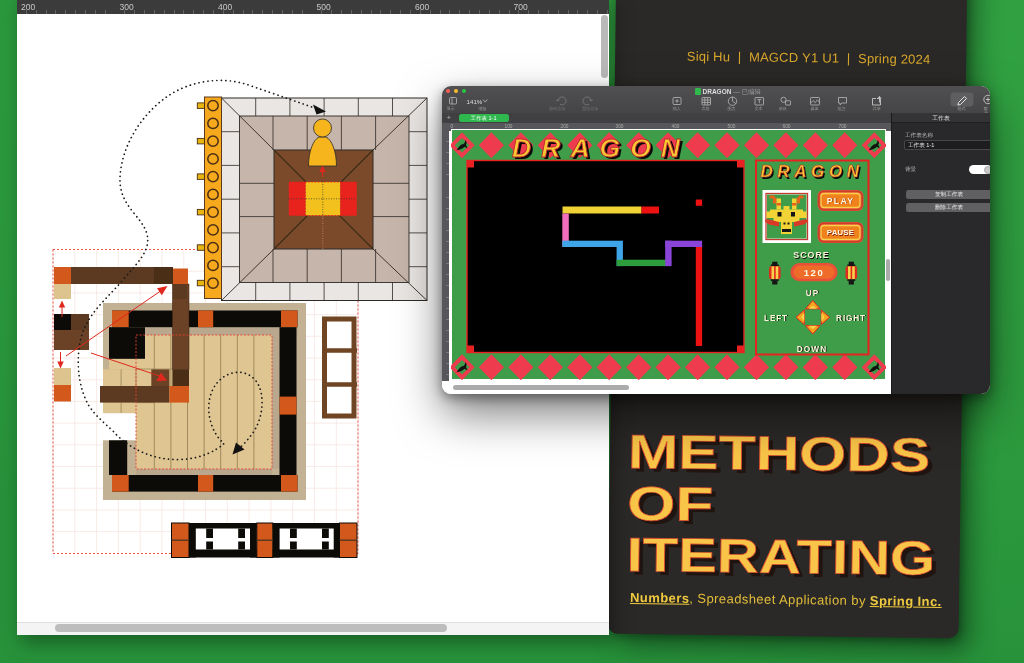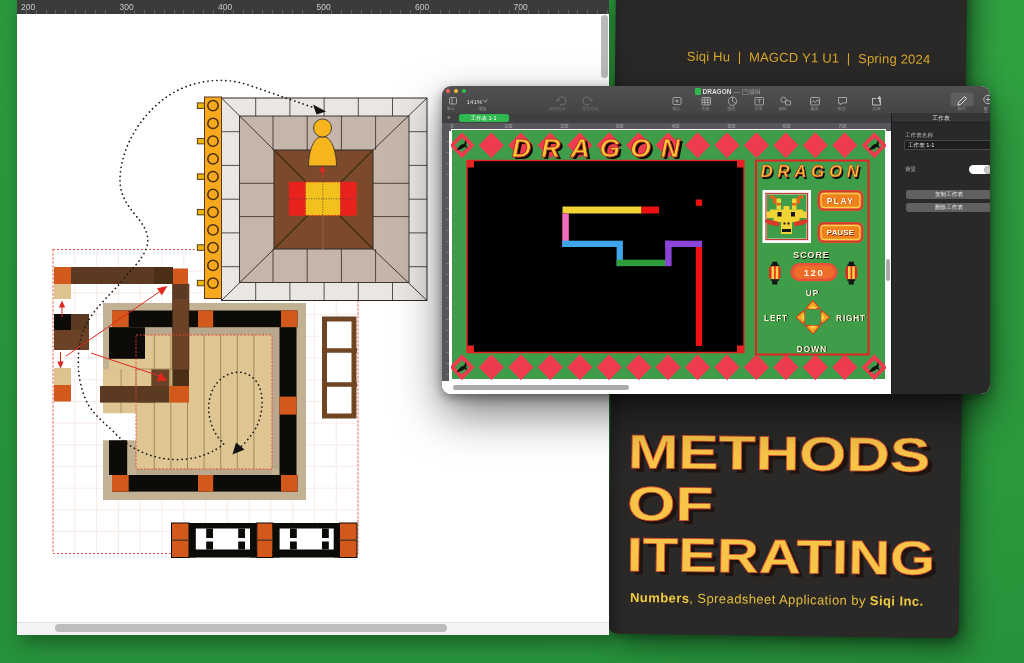--- a/index.html
+++ b/index.html
@@ -13,21 +13,21 @@
            background:#2B2927; border-radius:10px; transform:rotate(0.75deg);
            box-shadow:10px 12px 26px rgba(0,0,0,0.42), 2px 3px 8px rgba(0,0,0,0.3); }
   #credit { position:absolute; top:92px; left:18px; width:100%; text-align:center;
             color:#D7A62B; font-size:13px; letter-spacing:0.2px; }
   #bigtitle { position:absolute; left:18px; top:470px; color:#F9C548; font-weight:bold; }
   #bigtitle .ln { height:51.5px; line-height:51.5px; font-size:48px;
                   -webkit-text-stroke:0.7px #DC4A2E;
                   text-shadow:3.5px 3.5px 0 #201410; white-space:nowrap;
                   transform-origin:0 50%; }
   #subtitle { position:absolute; left:22px; top:634px; color:#E3BE3A; font-size:13px; letter-spacing:0.42px; white-space:nowrap; }
-  #subtitle b { color:#EFC93F; }
+  #subtitle b { color:#EFC93F;text-decoration:underline; }
 
   
   #app { position:absolute; left:17px; top:-6px; width:591.5px; height:641px; background:#fff;
          box-shadow:4px 8px 18px rgba(0,0,0,0.35); }
   #ruler { position:absolute; left:0; top:6px; width:100%; height:14px; background:#3B3B3B;
            color:#C9C9C9; font-size:8.5px; }
   #ruler span { position:absolute; top:1.5px; }
   #ruler:after { content:""; position:absolute; left:0; bottom:0; width:100%; height:4px;
     background:repeating-linear-gradient(90deg, transparent 0 8.85px, #626262 8.85px 9.85px); }
   #rowruler:after { content:""; position:absolute; right:0; top:0; width:3px; height:100%;
@@ -77,21 +77,21 @@
 <body>
 <div id="stage">
 
   <div id="panel">
     <div id="credit">Siqi&nbsp;Hu&nbsp;&nbsp;|&nbsp;&nbsp;MAGCD&nbsp;Y1&nbsp;U1&nbsp;&nbsp;|&nbsp;&nbsp;Spring&nbsp;2024</div>
     <div id="bigtitle">
       <div class="ln" id="l1" style="transform:scaleX(1.26)">METHODS</div>
       <div class="ln" id="l2" style="transform:scaleX(1.29)">OF</div>
       <div class="ln" id="l3" style="transform:scaleX(1.21)">ITERATING</div>
     </div>
-    <div id="subtitle"><b>Numbers</b>, Spreadsheet Application by <b>Siqi Inc.</b></div>
+    <div id="subtitle"><b>Numbers</b>, Spreadsheet Application by <b>Spring Inc.</b></div>
   </div>
 
   <div id="app">
     <div id="ruler">
       <span style="left:4px">200</span>
         <span style="left:102.5px">300</span>
       <span style="left:201px">400</span>
         <span style="left:299.5px">500</span>
       <span style="left:398px">600</span>
         <span style="left:496.5px">700</span>

